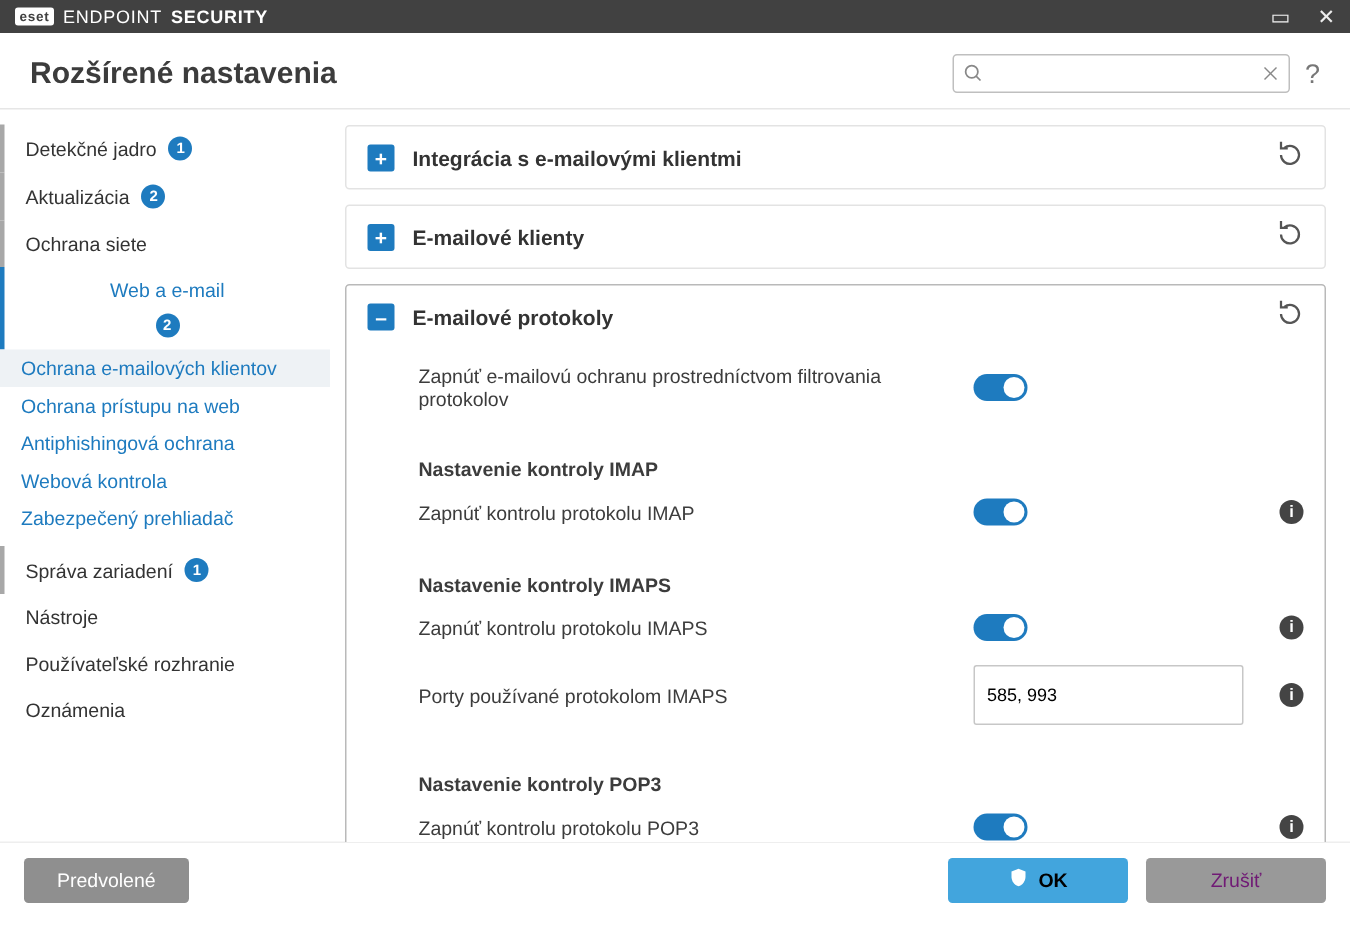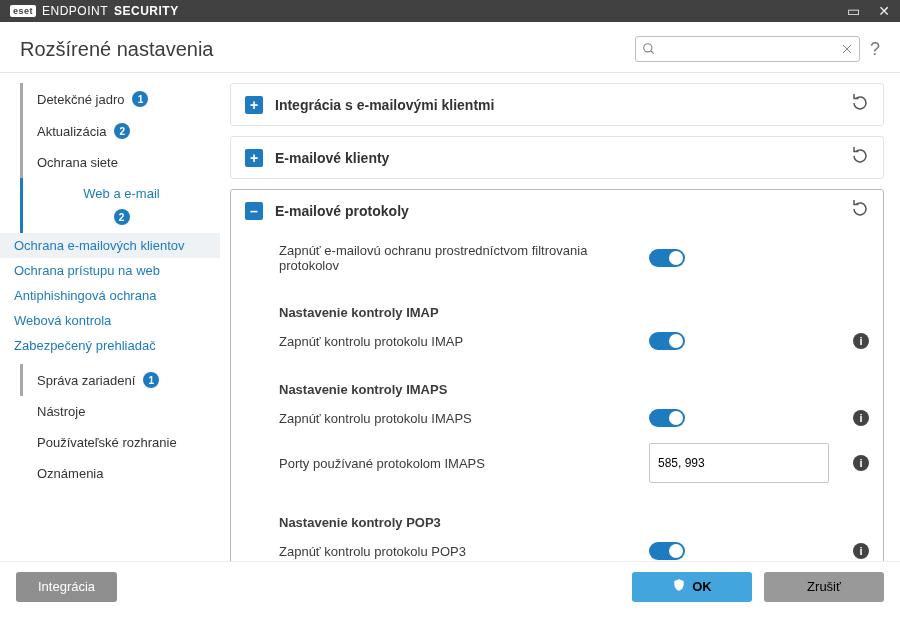--- a/index.html
+++ b/index.html
@@ -9,32 +9,32 @@
     .titlebar { height: 22px; background: #414141; display: flex; align-items: center; padding: 0 10px; color: #fff; }
     .titlebar-brand { display: flex; align-items: center; gap: 6px; font-size: 12px; letter-spacing: .5px; }
     .brand-badge { background: #fff; color: #414141; font-size: 9px; font-weight: 700; padding: 1px 3px; border-radius: 2px; }
     .brand-thin { font-weight: 300; }
     .brand-bold { font-weight: 600; }
     .titlebar-controls { margin-left: auto; display: flex; gap: 18px; }
     .titlebar-controls span { cursor: pointer; font-size: 14px; line-height: 1; opacity: .9; }
 
     
     .header { display: flex; align-items: center; padding: 14px 20px 10px 20px; border-bottom: 1px solid #e6e6e6; }
-    .page-title { font-size: 20px; font-weight: 400; color: #3c3c3c; }
+    .page-title { font-size: 20px; font-weight: 700; color: #3c3c3c; }
     .search-wrap { margin-left: auto; display: flex; align-items: center; gap: 10px; }
     .search-box { width: 225px; height: 26px; border: 1px solid #bfbfbf; border-radius: 3px; display: flex; align-items: center; padding: 0 6px; gap: 6px; }
     .search-box input { flex: 1; border: none; outline: none; font-size: 12px; height: 100%; background: transparent; }
     .icon { display: inline-flex; }
     .help-btn { font-size: 18px; color: #777; cursor: pointer; }
 
     
     .body { display: flex; height: calc(620px - 30px - 52px - 50px); }
     .sidebar { width: 220px; padding: 10px 0 10px 0; font-size: 13px; }
     .nav-item { padding: 8px 14px 8px 14px; cursor: pointer; display: flex; align-items: center; gap: 8px; color: #333; border-left: 3px solid transparent; margin-left: -0px;}
-    .nav-top  { font-weight: 400; margin-left: 20px; }
+    .nav-top  { font-weight: 400; }
     .nav-top.navbar-deco { border-left-color: #a8a8a8; }
     .nav-item.active-group { color: #1e7bbf; border-left-color: #1e7bbf; flex-direction: column; }
     .nav-sub { padding: 5px 14px 5px 14px; font-size: 13px; color: #1e7bbf; cursor: pointer; }
     .nav-sub.selected { background: #eef2f5; font-weight:400; }
     .badge { background: #1e7bbf; color: #fff; font-size: 10px; font-weight: 700; border-radius: 8px; min-width: 16px; height: 16px; display: inline-flex; align-items: center; justify-content: center; padding: 0 4px; }
 
     
     .main { flex: 1; padding: 10px 16px 0 10px; overflow-y: auto; }
     .panel { border: 1px solid #e3e3e3; border-radius: 3px; background: #fff; margin-bottom: 10px; }
     .panel-head { display: flex; align-items: center; padding: 10px 14px; font-size: 14px; font-weight: 600; color: #333; cursor: pointer; }
@@ -54,21 +54,21 @@
     .toggle { width: 36px; height: 18px; border-radius: 9px; background: #1e7bbf; position: relative; cursor: pointer; flex: 0 0 auto; }
     .toggle::after{ content:""; position:absolute; right:2px; top:2px; width:14px; height:14px; background:#fff; border-radius:50%; }
 
     .text-input { width: 180px; height: 40px; border: 1px solid #c7c7c7; border-radius: 2px; padding: 0 8px; font-size: 12px; }
 
     
     .footer { height: 50px; display: flex; align-items: center; padding: 0 16px; gap: 12px; background: #fff; border-top: 1px solid #eee;}
     .btn { height: 30px; padding: 0 22px; border: none; border-radius: 3px; font-size: 13px; cursor: pointer; display:inline-flex; align-items:center; justify-content:center; gap:6px;}
     .btn-default { background: #8f8f8f; color: #fff; }
     .btn-primary { background: #42a5dd; color: #000000; min-width:120px; font-weight:600;}
-    .btn-secondary { background: #999999; color: #000000; min-width:120px;}
+    .btn-secondary { background: #999999; color: #701a75; min-width:120px;}
     .footer-spacer { flex: 1; }
 
     
     .main::-webkit-scrollbar{width:8px}
     .main::-webkit-scrollbar-thumb{background:#c9c9c9;border-radius:4px}
   </style>
 </head>
 <body>
 
 <div class="titlebar">
@@ -226,21 +226,21 @@
         </div>
 
       </div>
     </div>
 
   </div>
 </div>
 
 <div class="footer">
   <button class="btn btn-default">
-    <span>Integrácia</span>
+    <span>Predvolené</span>
   </button>
   <span class="footer-spacer"></span>
   <button class="btn btn-primary">
     <span>
       <svg width="14" height="14" viewBox="0 0 24 24" fill="#fff">
           <path d="M12 2l8 3v6c0 5-3.4 9.5-8 11-4.6-1.5-8-6-8-11V5l8-3z"></path>
         </svg>
     </span>
     <span>OK</span>
   </button>

